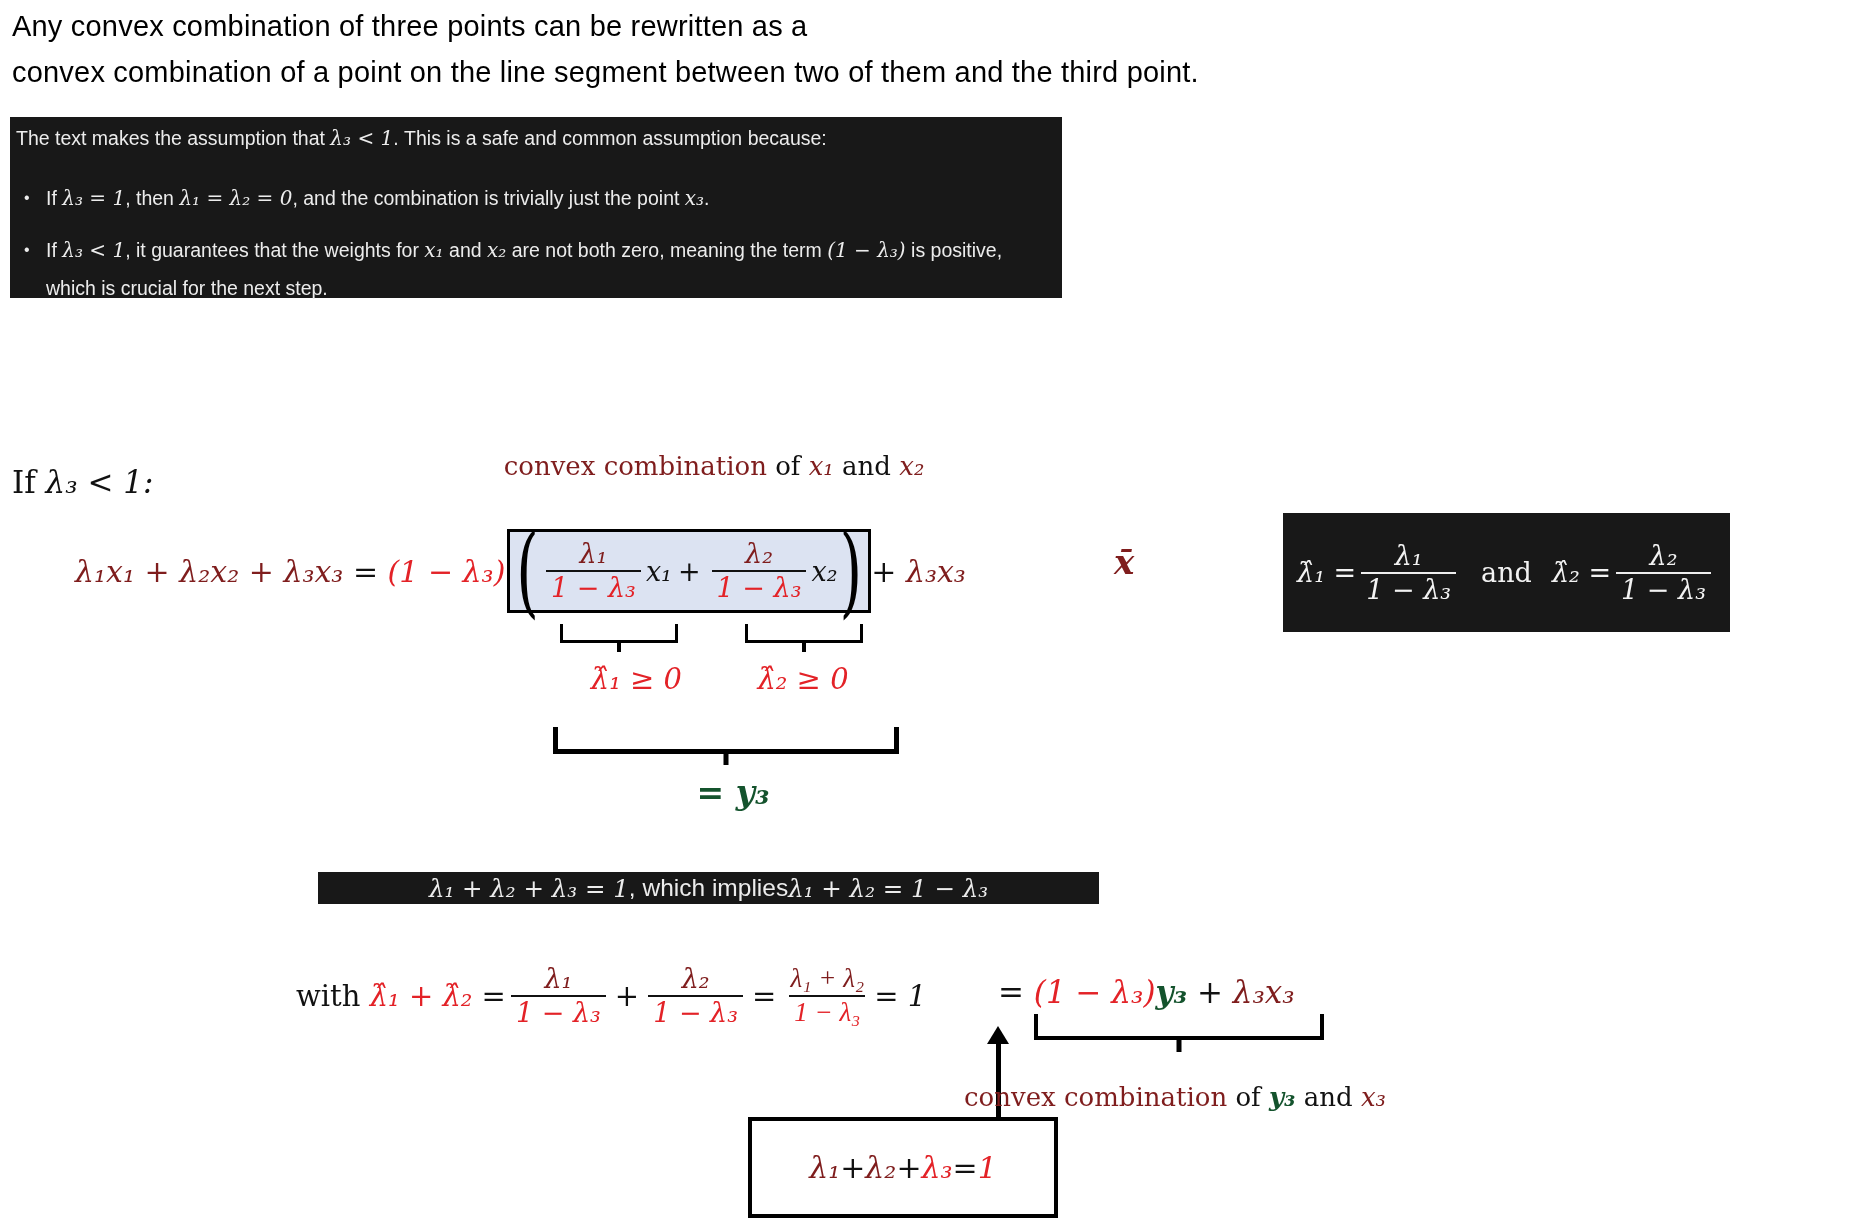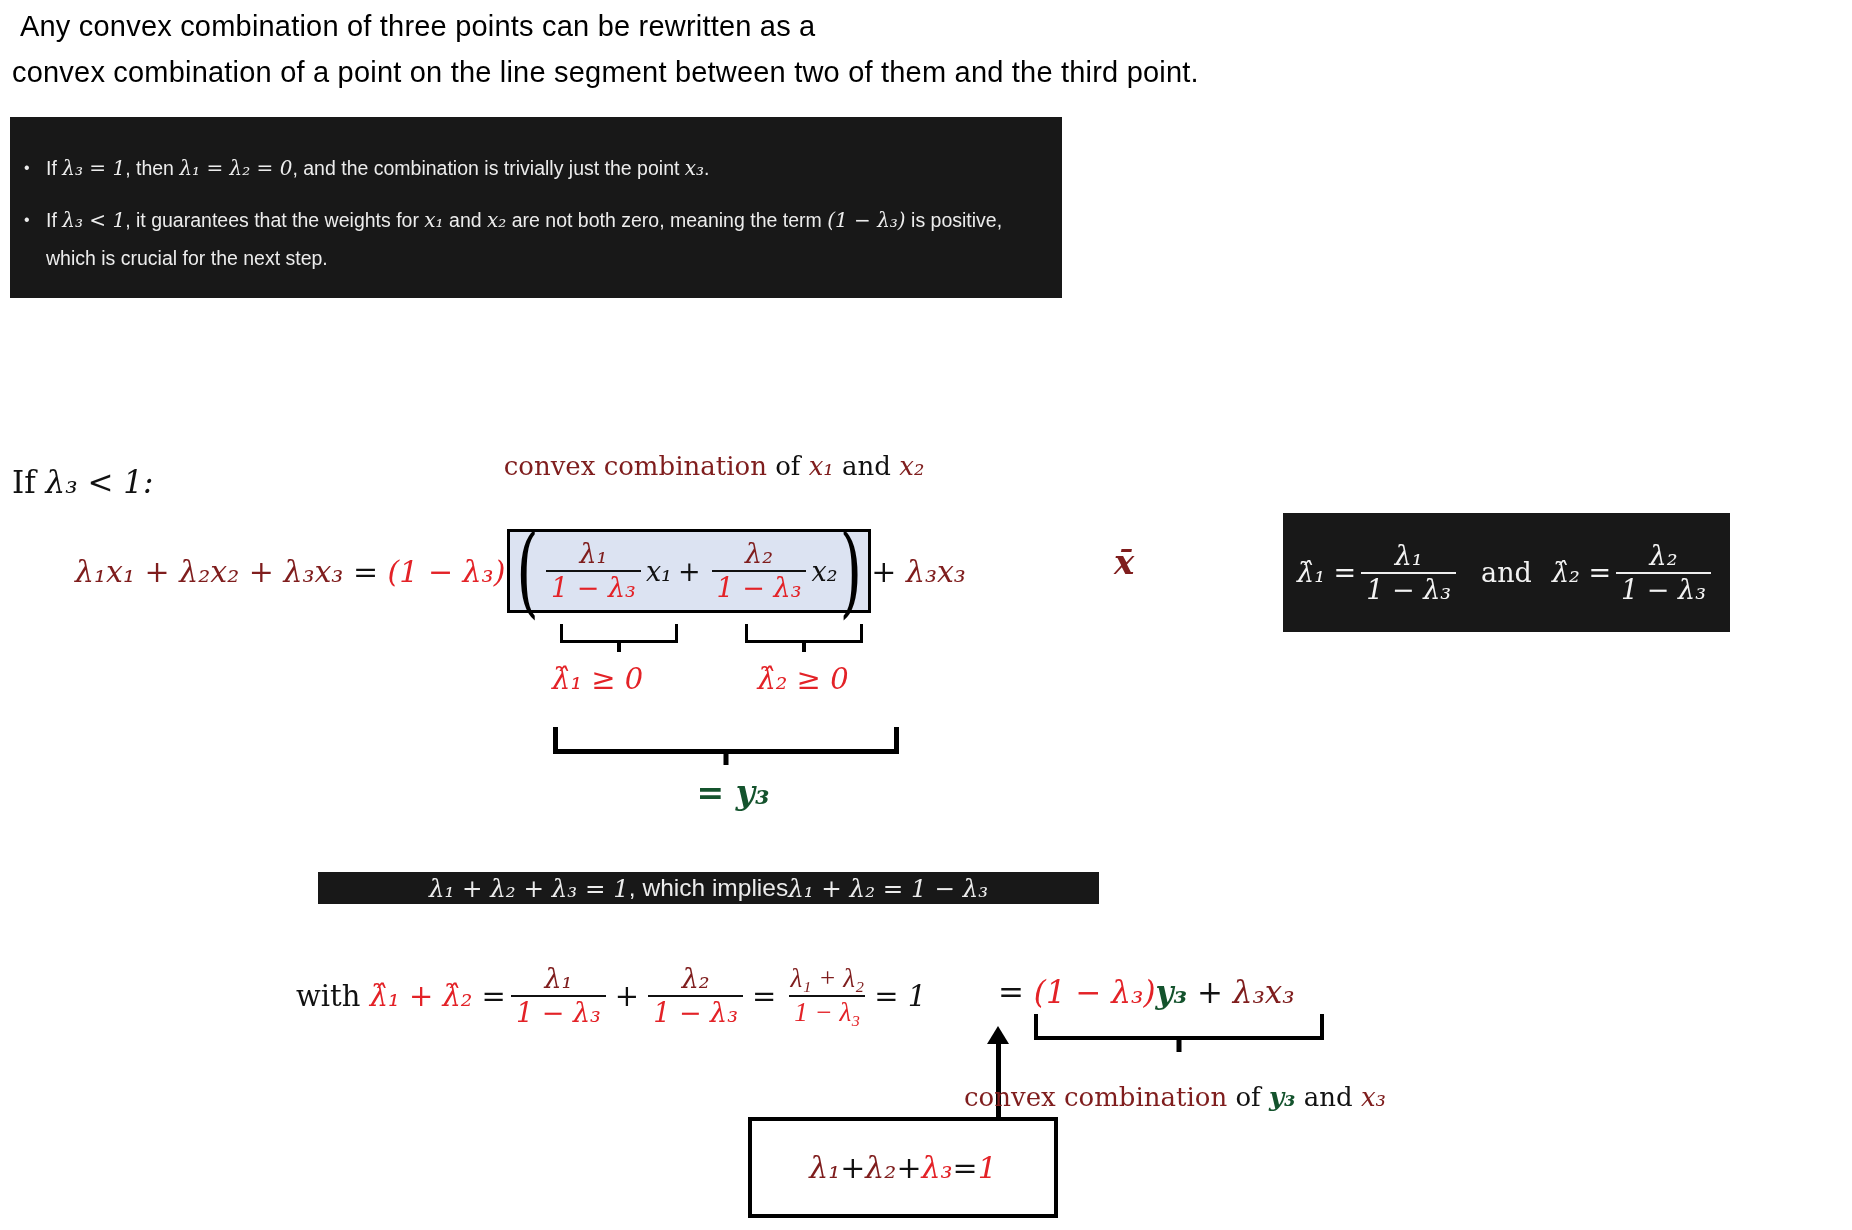--- a/index.html
+++ b/index.html
@@ -40,24 +40,25 @@
   .arrow-line{background:#000;}
   .arrow-head{width:0;height:0;border-left:11px solid transparent;border-right:11px solid transparent;border-bottom:18px solid #000;}
   
   .hlbox{background:#dce3f2;border:3px solid #000;display:inline-flex;align-items:center;padding:6px 4px;}
   .outline-box{background:#fff;border:4px solid #000;display:flex;align-items:center;justify-content:center;}
   .flexrow{display:flex;align-items:center;text-align:center;}
 </style>
 </head>
 <body>
 
-<div class="abs title" style="left:12px;top:10px;margin-left:8px;">Any convex combination of three points can be rewritten as a</div>
+<div class="abs title" style="left:12px;top:10px;">Any convex combination of three points can be rewritten as a</div>
 <div class="abs title" style="left:12px;top:56px;">convex combination of a point on the line segment between two of them and the third point.</div>
 
 <div class="abs panel note" style="left:10px;top:117px;width:1052px;height:181px;box-sizing:border-box;padding:6px 12px 0 6px;">
+  <div><span>The text makes the assumption that </span><span class="m">λ₃ &lt; 1</span><span>. This is a safe and common assumption because:</span></div>
   <ul class="bullets">
     <li>
       <span class="marker">•</span>
       <span><span>If </span><span class="m">λ₃ = 1</span><span>, then </span><span class="m">λ₁ = λ₂ = 0</span><span>, and the combination is trivially just the point </span><span class="m">x₃</span><span>.</span></span>
     </li>
     <li>
       <span class="marker">•</span>
       <span><span>If </span><span class="m">λ₃ &lt; 1</span><span>, it guarantees that the weights for </span><span class="m">x₁</span><span> and </span><span class="m">x₂</span><span> are not both zero, meaning the term </span><span class="m">(1 − λ₃)</span><span> is positive, which is crucial for the next step.</span></span>
     </li>
   </ul>
@@ -103,21 +104,21 @@
   </span>
 </div>
 
 <div class="abs ubrace" style="left:560px;top:624px;width:112px;height:16px;">
   <span class="tick" style="width:4px;height:12px;"></span>
 </div>
 <div class="abs ubrace" style="left:745px;top:624px;width:112px;height:16px;">
   <span class="tick" style="width:4px;height:12px;"></span>
 </div>
 
-<div class="abs math red" style="left:552px;top:662px;width:130px;text-align:left;font-size:29px;">λ̂₁ ≥ 0</div>
+<div class="abs math red" style="left:552px;top:662px;width:130px;text-align:right;font-size:29px;">λ̂₁ ≥ 0</div>
 <div class="abs math red" style="left:738px;top:662px;width:130px;text-align:center;font-size:29px;">λ̂₂ ≥ 0</div>
 
 <div class="abs ubrace thick" style="left:553px;top:727px;width:336px;height:22px;">
   <span class="tick" style="width:5px;height:16px;"></span>
 </div>
 <div class="abs math redb" style="left:648px;top:773px;width:170px;text-align:center;font-size:33px;">= y₃</div>
 
 <div class="abs panel math flexrow" style="left:318px;top:872px;width:781px;height:32px;justify-content:center;font-size:24.5px;color:#ececec;">
     <span>λ₁ + λ₂ + λ₃ = 1</span>
     <span class="sans">, which implies </span>

